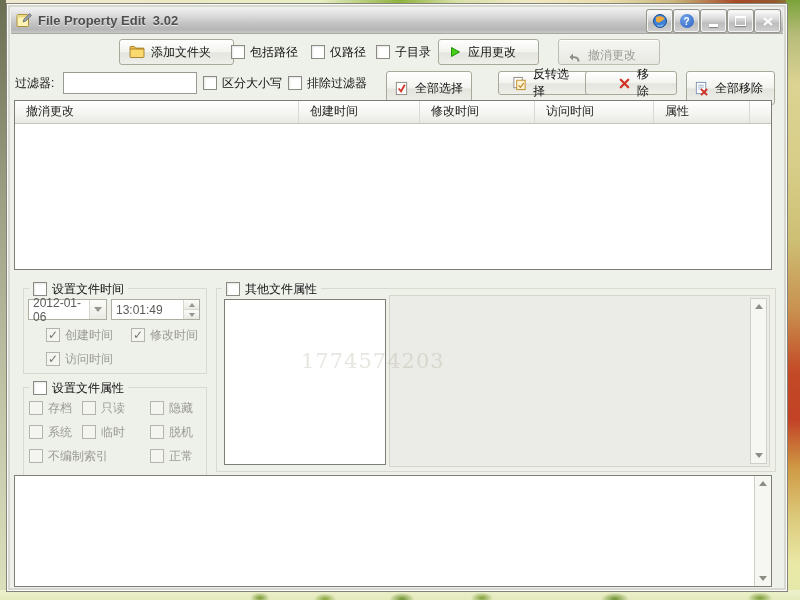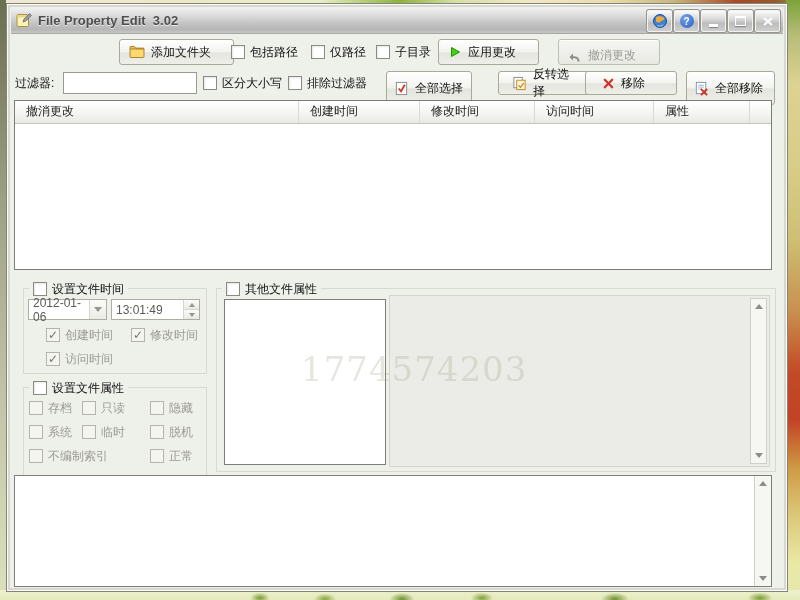--- a/index.html
+++ b/index.html
@@ -84,21 +84,21 @@
     display:flex;flex-direction:column;justify-content:space-between;}
   .sb-btn{height:15px;display:flex;align-items:center;justify-content:center;}
   .tri-u{width:0;height:0;border-left:4px solid transparent;border-right:4px solid transparent;border-bottom:5px solid #8e8e86;}
   .tri-dn{width:0;height:0;border-left:4px solid transparent;border-right:4px solid transparent;border-top:5px solid #8e8e86;}
   
   .listbox{position:absolute;background:#fff;border:1px solid #7d7d75;box-sizing:border-box;}
   .gpanel{position:absolute;background:#ebece7;border:1px solid #d6d6cc;box-sizing:border-box;}
   .logbox{position:absolute;left:7px;top:471px;width:758px;height:112px;background:#fff;
     border:1px solid #7d7d75;box-sizing:border-box;}
   .watermark{position:absolute;left:294px;top:345px;font-family:"DejaVu Serif",serif;
-    font-size:34px;letter-spacing:1px;color:rgba(168,162,140,.28);z-index:40;pointer-events:none;}
+    font-size:21px;letter-spacing:1px;color:rgba(168,162,140,.28);z-index:40;pointer-events:none;}
   .ico{flex:none;}
 </style>
 </head>
 <body>
 
 <div class="dt dt-top"></div>
 <div class="dt dt-left"></div>
 <div class="dt dt-right"></div>
 <div class="dt dt-bottom"></div>
 
@@ -188,21 +188,21 @@
     <span>全部选择</span>
   </div>
   <div class="btn" style="left:491px;top:67px;width:92px;height:24px;padding:0 13px">
     <svg class="ico" width="15" height="15" viewBox="0 0 16 16">
       <rect x="2" y="1.5" width="9" height="11" fill="#fff" stroke="#8a8a84"></rect>
       <rect x="5" y="4.5" width="9" height="10" fill="#fdf2d2" stroke="#c08a28"></rect>
       <path d="M7 10l2 2 3.5-4.5" stroke="#c08a28" fill="none" stroke-width="1.3"></path>
     </svg>
     <span>反转选择</span>
   </div>
-  <div class="btn" style="left:578px;top:67px;width:92px;height:24px;padding:0 16px">
+  <div class="btn" style="left:578px;top:67px;width:92px;height:24px;padding:0 32px">
     <svg class="ico" width="13" height="13" viewBox="0 0 14 14">
       <path d="M3 3l8 8M11 3l-8 8" stroke="#d03325" stroke-width="2.4" stroke-linecap="round"></path>
     </svg>
     <span>移除</span>
   </div>
   <div class="btn" style="left:679px;top:67px;width:89px;height:24px;padding:16px 7px">
     <svg class="ico" width="15" height="15" viewBox="0 0 16 16">
       <rect x="2.5" y="1.5" width="10" height="12" fill="#fff" stroke="#7d93b5"></rect>
       <path d="M4.5 4.5h6M4.5 6.5h6M4.5 8.5h4" stroke="#9ab2cc"></path>
       <path d="M7.5 8.5l6.5 6.5M14 8.5l-6.5 6.5" stroke="#d03325" stroke-width="2"></path>

